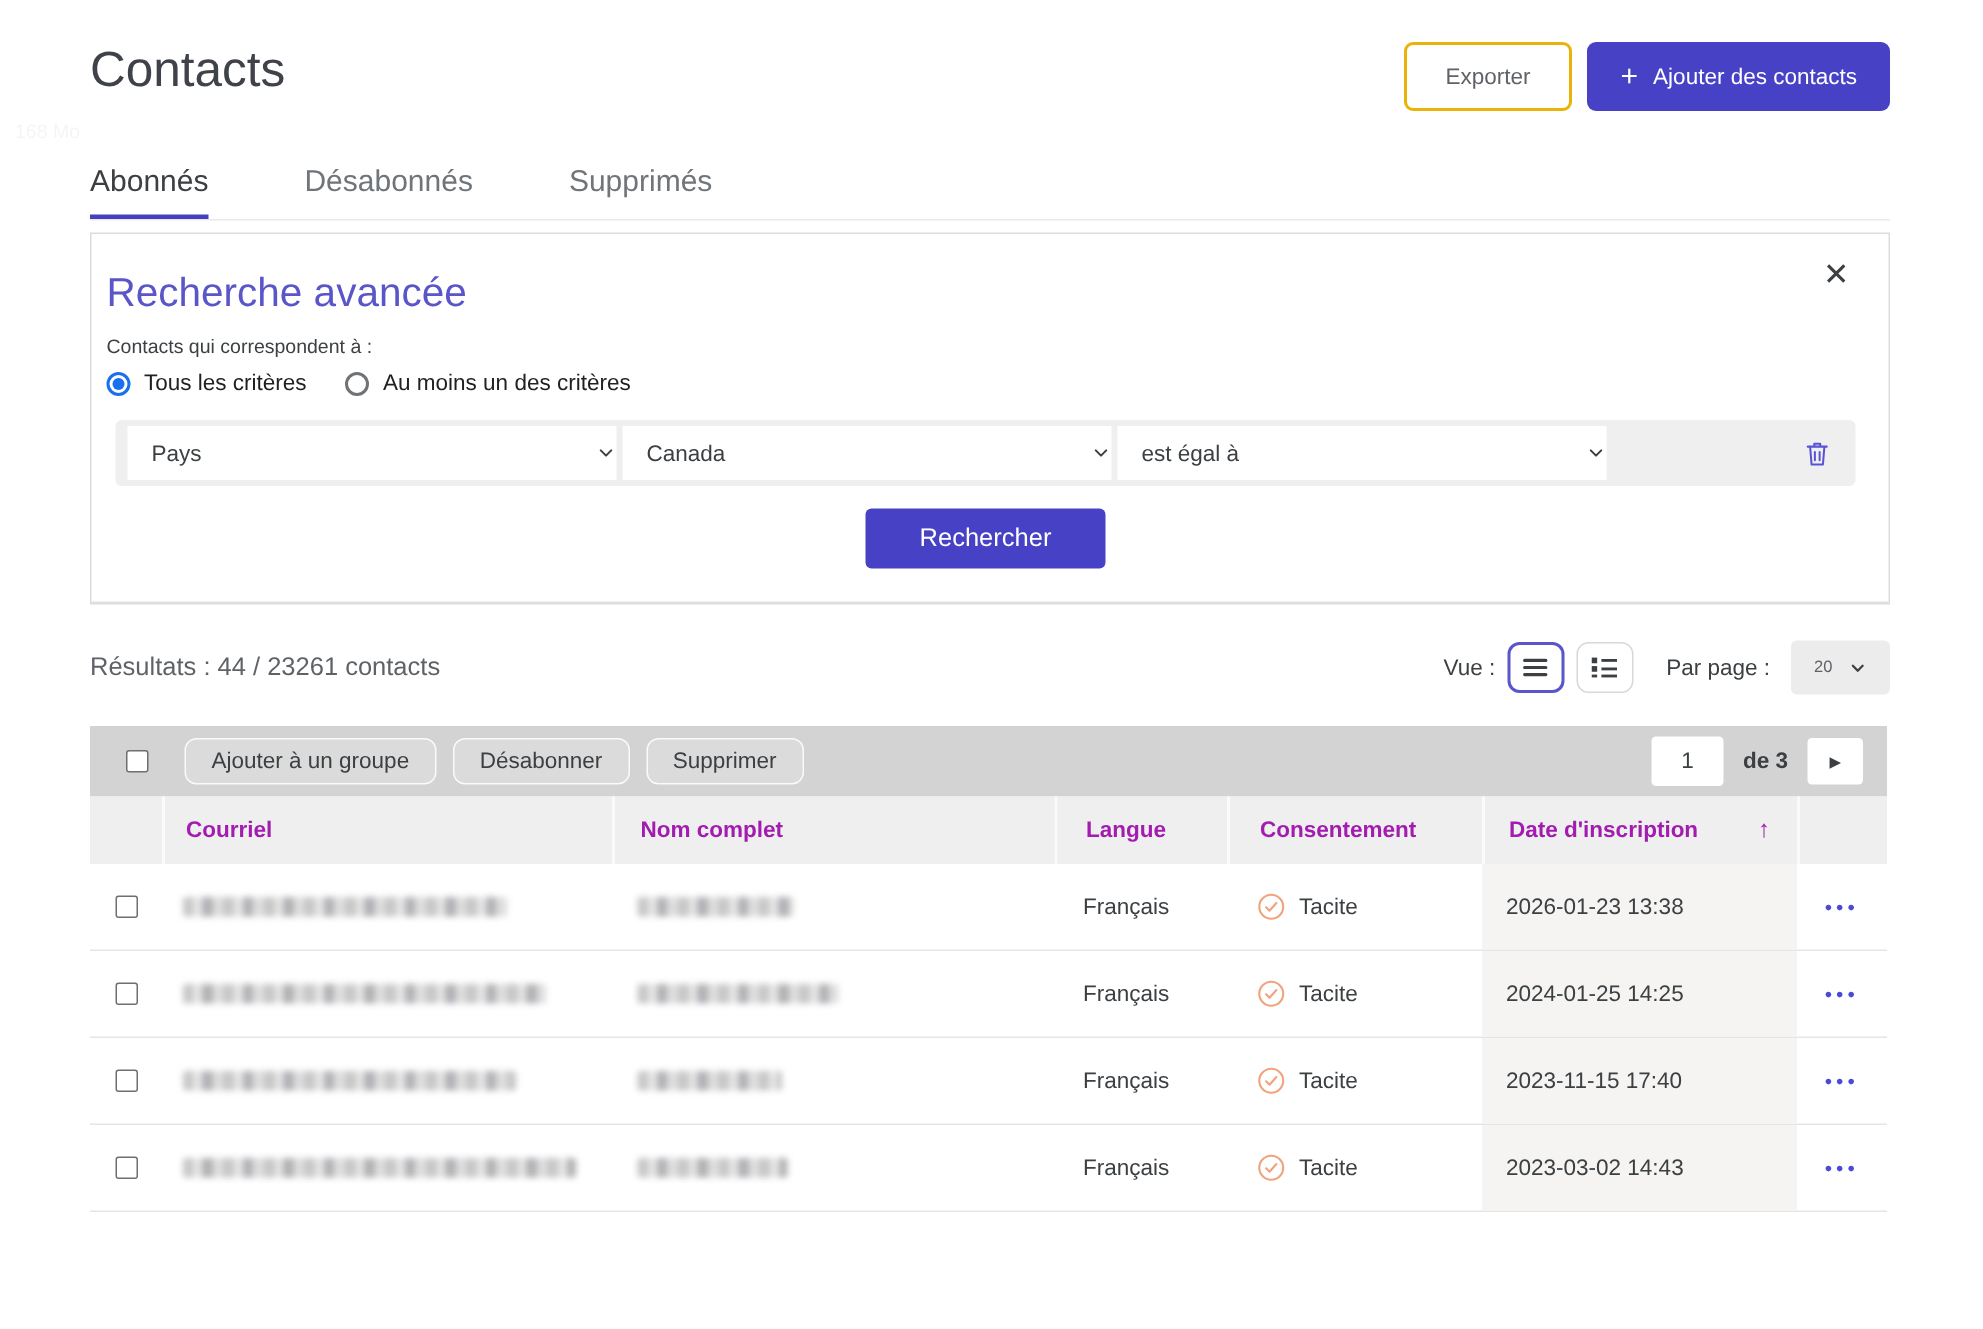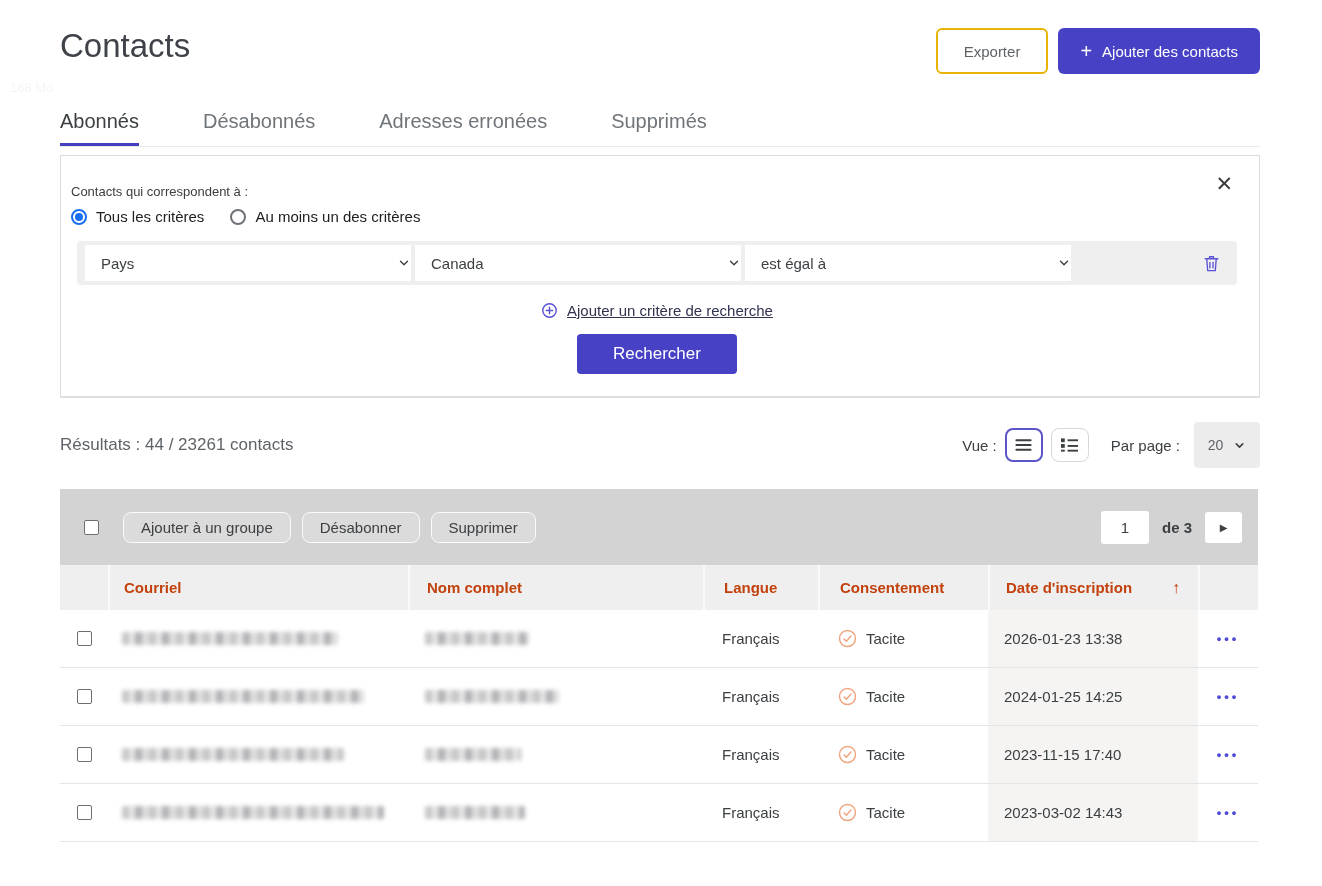--- a/index.html
+++ b/index.html
@@ -51,36 +51,36 @@
 
   
   .results-bar{margin:24px 62px 0 60px;display:flex;align-items:center;}
   .results-summary{font-size:17px;color:#5f6368;}
   .results-right{margin-left:auto;display:flex;align-items:center;gap:8px;}
   .small-label{font-size:15px;color:#3c4043;}
   .view-btn{width:38px;height:34px;background:#fff;border:1px solid #d8d8d8;border-radius:8px;display:flex;
     align-items:center;justify-content:center;cursor:pointer;color:#3c4043;padding:0;}
   .view-btn.active{border:2px solid #5a55c9;width:38px;}
   .per-page-label{margin-left:14px;}
-  .per-page{width:66px;height:46px;background:#ececec;border-radius:4px;display:flex;align-items:center;
-    justify-content:center;gap:10px;font-size:14px;color:#5f6368;cursor:pointer;margin-left:6px;}
+  .per-page{width:66px;height:36px;background:#ececec;border-radius:4px;display:flex;align-items:center;
+    justify-content:center;gap:10px;font-size:11px;color:#5f6368;cursor:pointer;margin-left:6px;}
 
   
   .table{margin:21px 62px 0 60px;width:1198px;}
-  .toolbar{height:76px;background:#d3d3d3;display:flex;align-items:center;padding:0 16px 0 24px;box-sizing:border-box;}
+  .toolbar{height:47px;background:#d3d3d3;display:flex;align-items:center;padding:0 16px 0 24px;box-sizing:border-box;}
   .cb{appearance:none;-webkit-appearance:none;width:15px;height:15px;border:1.6px solid #6f6f6f;border-radius:2px;background:#fff;margin:0;cursor:pointer;}
   .toolbar .cb{margin-right:24px;}
   .tb-btn{height:31px;padding:0 17px;margin-right:11px;background:rgba(255,255,255,0.18);border:1px solid #fafafa;
     border-radius:8px;font-size:15px;color:#3c4043;cursor:pointer;font-family:inherit;}
   .pager{margin-left:auto;display:flex;align-items:center;gap:13px;}
   .page-input{width:44px;height:31px;border:none;border-radius:3px;background:#fff;text-align:center;font-size:15px;color:#3c4043;font-family:inherit;}
   .page-total{font-size:15px;font-weight:bold;color:#3c4043;}
   .next-btn{width:37px;height:31px;background:#fff;border:none;border-radius:3px;cursor:pointer;font-size:10px;color:#3c4043;}
 
-  .thead{height:45px;background:#efefef;display:flex;align-items:center;font-weight:bold;font-size:15px;color:#c2410c;}
+  .thead{height:45px;background:#efefef;display:flex;align-items:center;font-weight:bold;font-size:15px;color:#a21caf;}
   .th{height:100%;display:flex;align-items:center;box-sizing:border-box;border-left:2px solid #fafafa;cursor:pointer;}
   .th:first-child{border-left:none;}
   .col-check{width:48px;flex:0 0 48px;justify-content:center;display:flex;align-items:center;}
   .col-email{width:300px;flex:0 0 300px;padding-left:14px;}
   .col-name{width:295px;flex:0 0 295px;padding-left:17px;}
   .col-lang{width:115px;flex:0 0 115px;padding-left:19px;}
   .col-consent{width:170px;flex:0 0 170px;padding-left:20px;}
   .col-date{width:210px;flex:0 0 210px;padding-left:16px;}
   .col-actions{width:60px;flex:0 0 60px;justify-content:center;display:flex;align-items:center;}
   .sort-arrow{margin-left:auto;margin-right:18px;font-weight:400;font-size:16px;}
@@ -107,27 +107,27 @@
       <button class="btn-primary-lg">
         <span class="plus">+</span>
         <span>Ajouter des contacts</span>
       </button>
     </div>
   </div>
 
   <nav class="tabs">
     <button class="tab active">Abonnés</button>
     <button class="tab">Désabonnés</button>
-    <button class="tab">Adresses erronées</button>
     <button class="tab">Supprimés</button>
   </nav>
 
   <section class="panel">
     <button class="panel-close">✕</button>
     <div class="panel-inner">
+      <h2 class="panel-title">Recherche avancée</h2>
       <div class="match-label">Contacts qui correspondent à :</div>
       <div class="radio-row">
         <label class="radio-opt">
           <span class="radio on"></span>
           <span>Tous les critères</span>
         </label>
         <label class="radio-opt">
           <span class="radio off"></span>
           <span>Au moins un des critères</span>
         </label>
@@ -152,27 +152,20 @@
               <polyline points="6 9 12 15 18 9"></polyline>
             </svg>
         </div>
         <button class="trash-btn">
           <svg width="19" height="19" viewBox="0 0 24 24" fill="none" stroke="currentColor" stroke-width="1.7" stroke-linecap="round" stroke-linejoin="round">
               <path d="M4 6h16M9.5 6V3.5h5V6M6 6l1.2 15h9.6L18 6M10 10.5v7M14 10.5v7"></path>
             </svg>
         </button>
       </div>
 
-      <div class="add-crit">
-        <svg width="17" height="17" viewBox="0 0 24 24" fill="none" stroke="currentColor" stroke-width="2" stroke-linecap="round">
-            <circle cx="12" cy="12" r="9.5"></circle>
-            <path d="M12 7.5v9M7.5 12h9"></path>
-          </svg>
-        <a>Ajouter un critère de recherche</a>
-      </div>
 
       <div class="search-btn-row">
         <button class="btn-search">Rechercher</button>
       </div>
     </div>
     <div class="panel-divider"></div>
   </section>
 
   <div class="results-bar">
     <span class="results-summary">Résultats : 44 / 23261 contacts</span>

